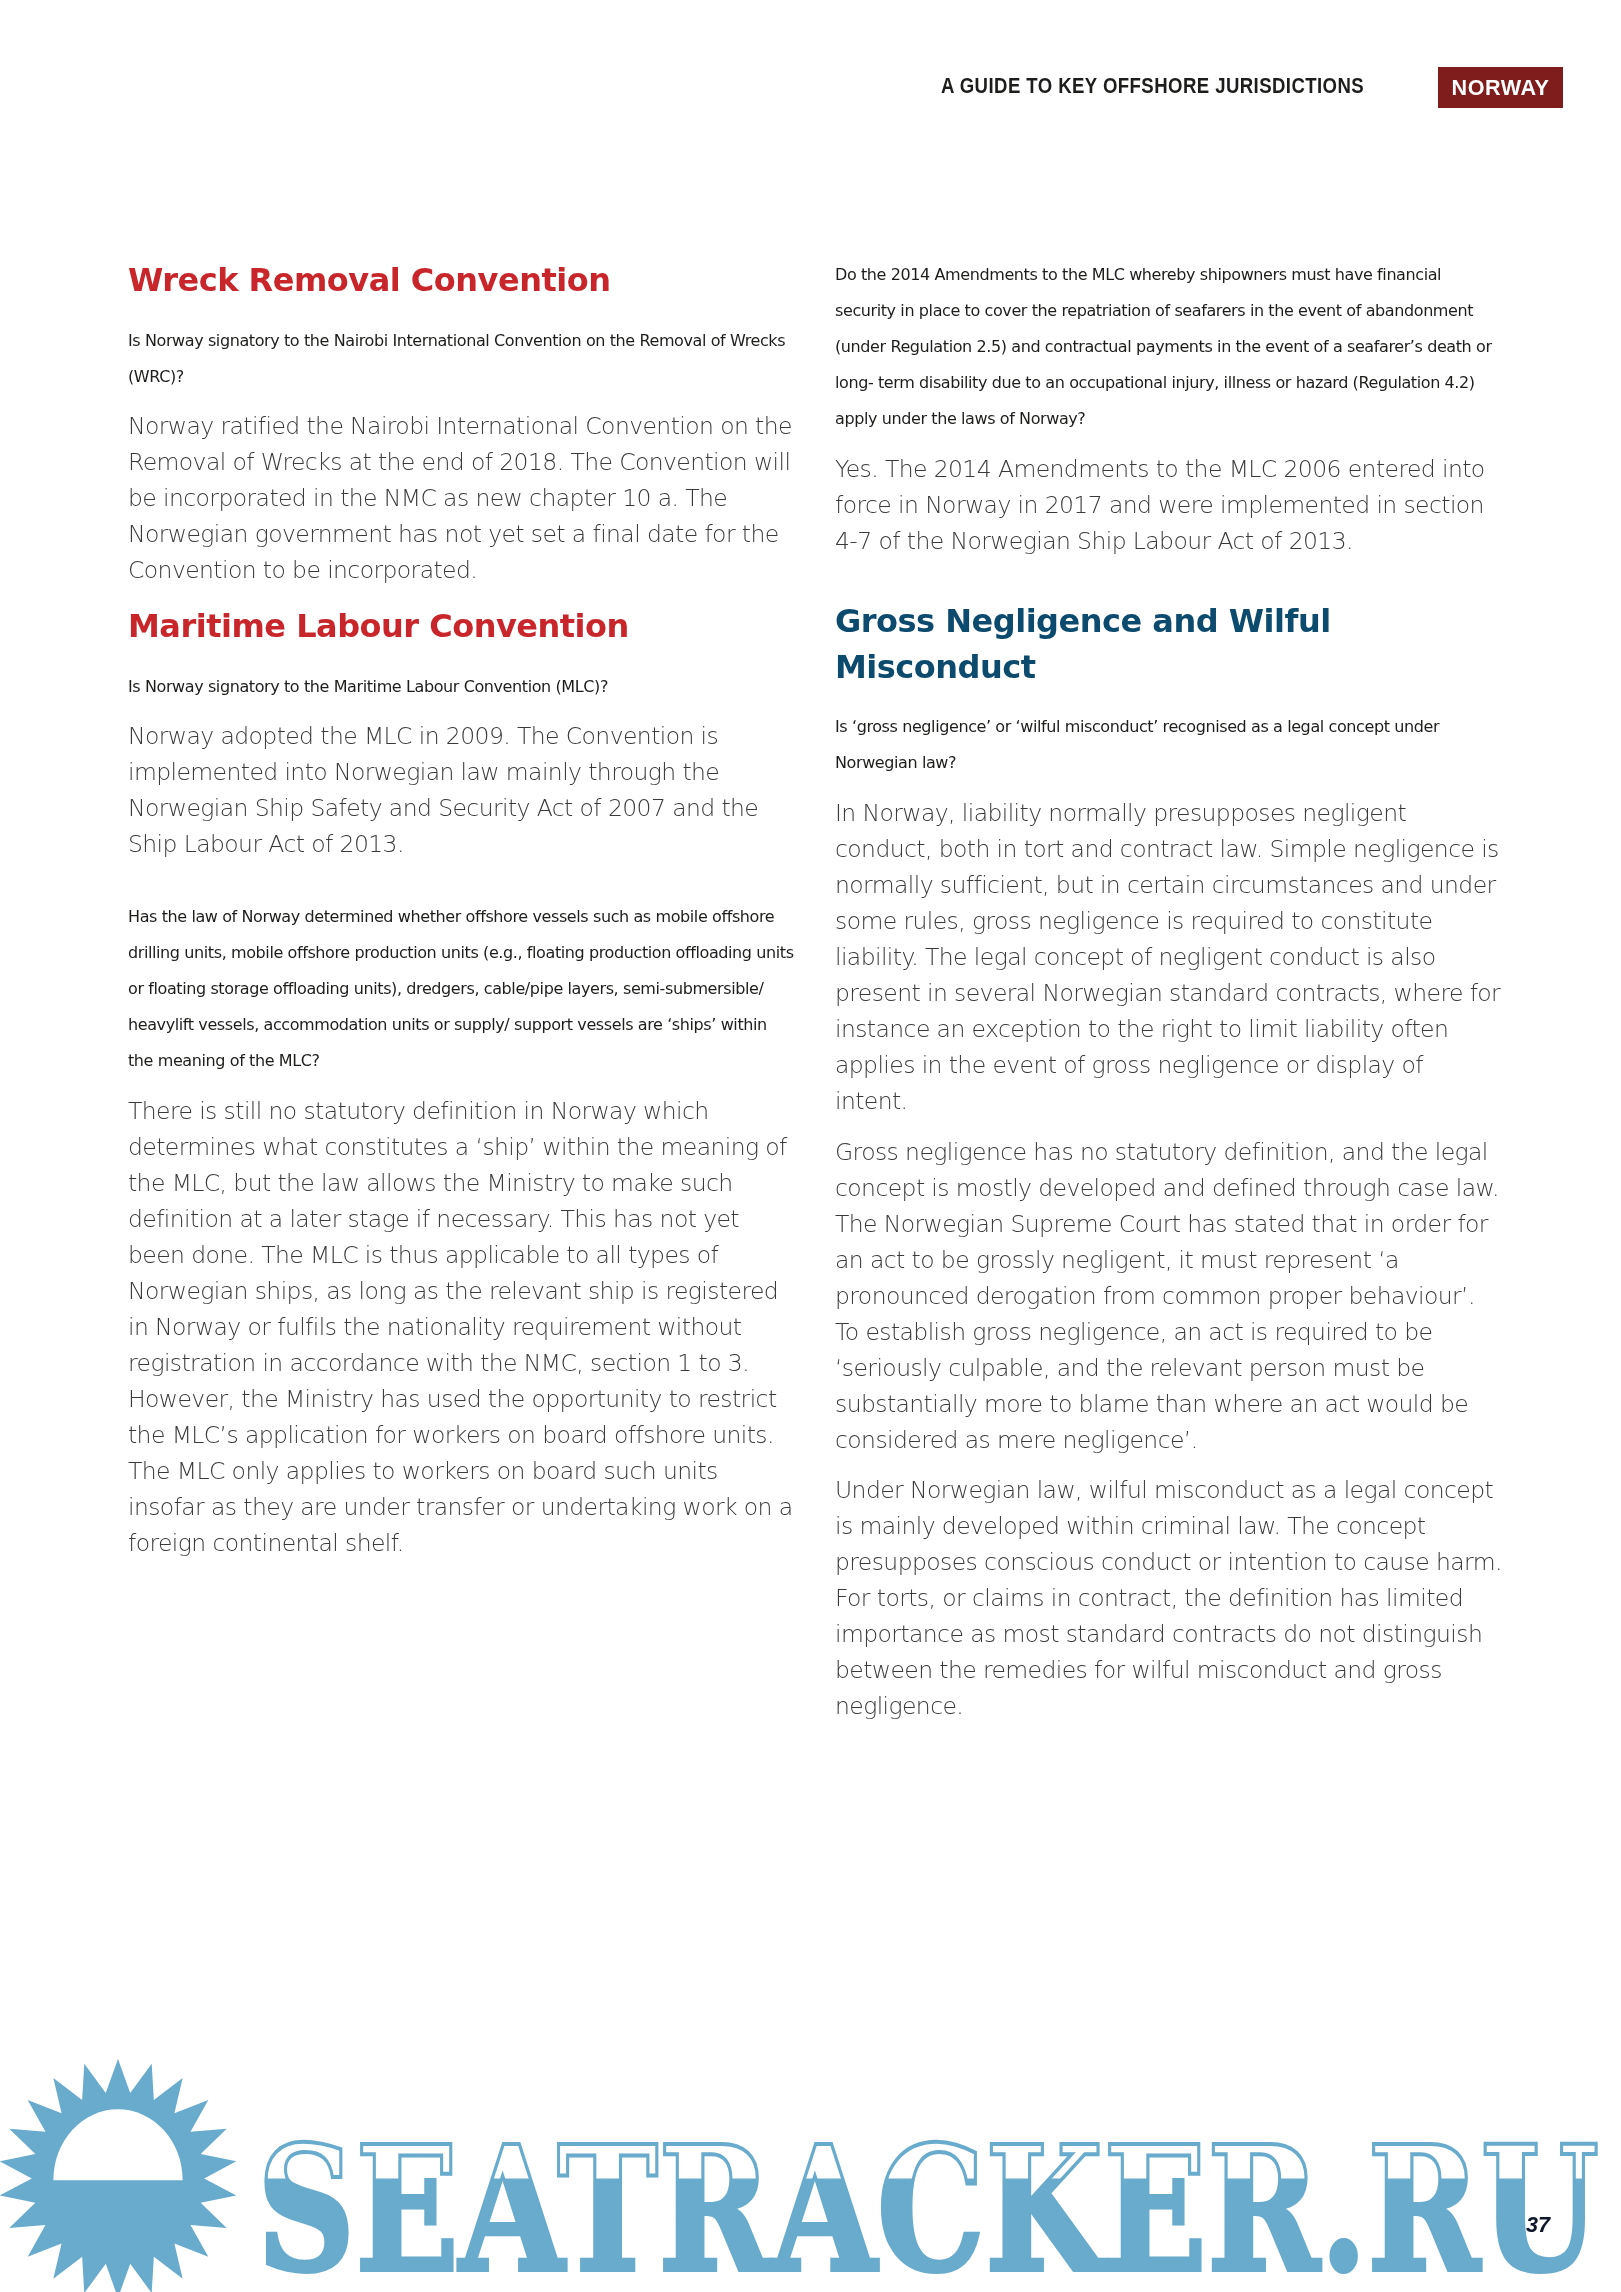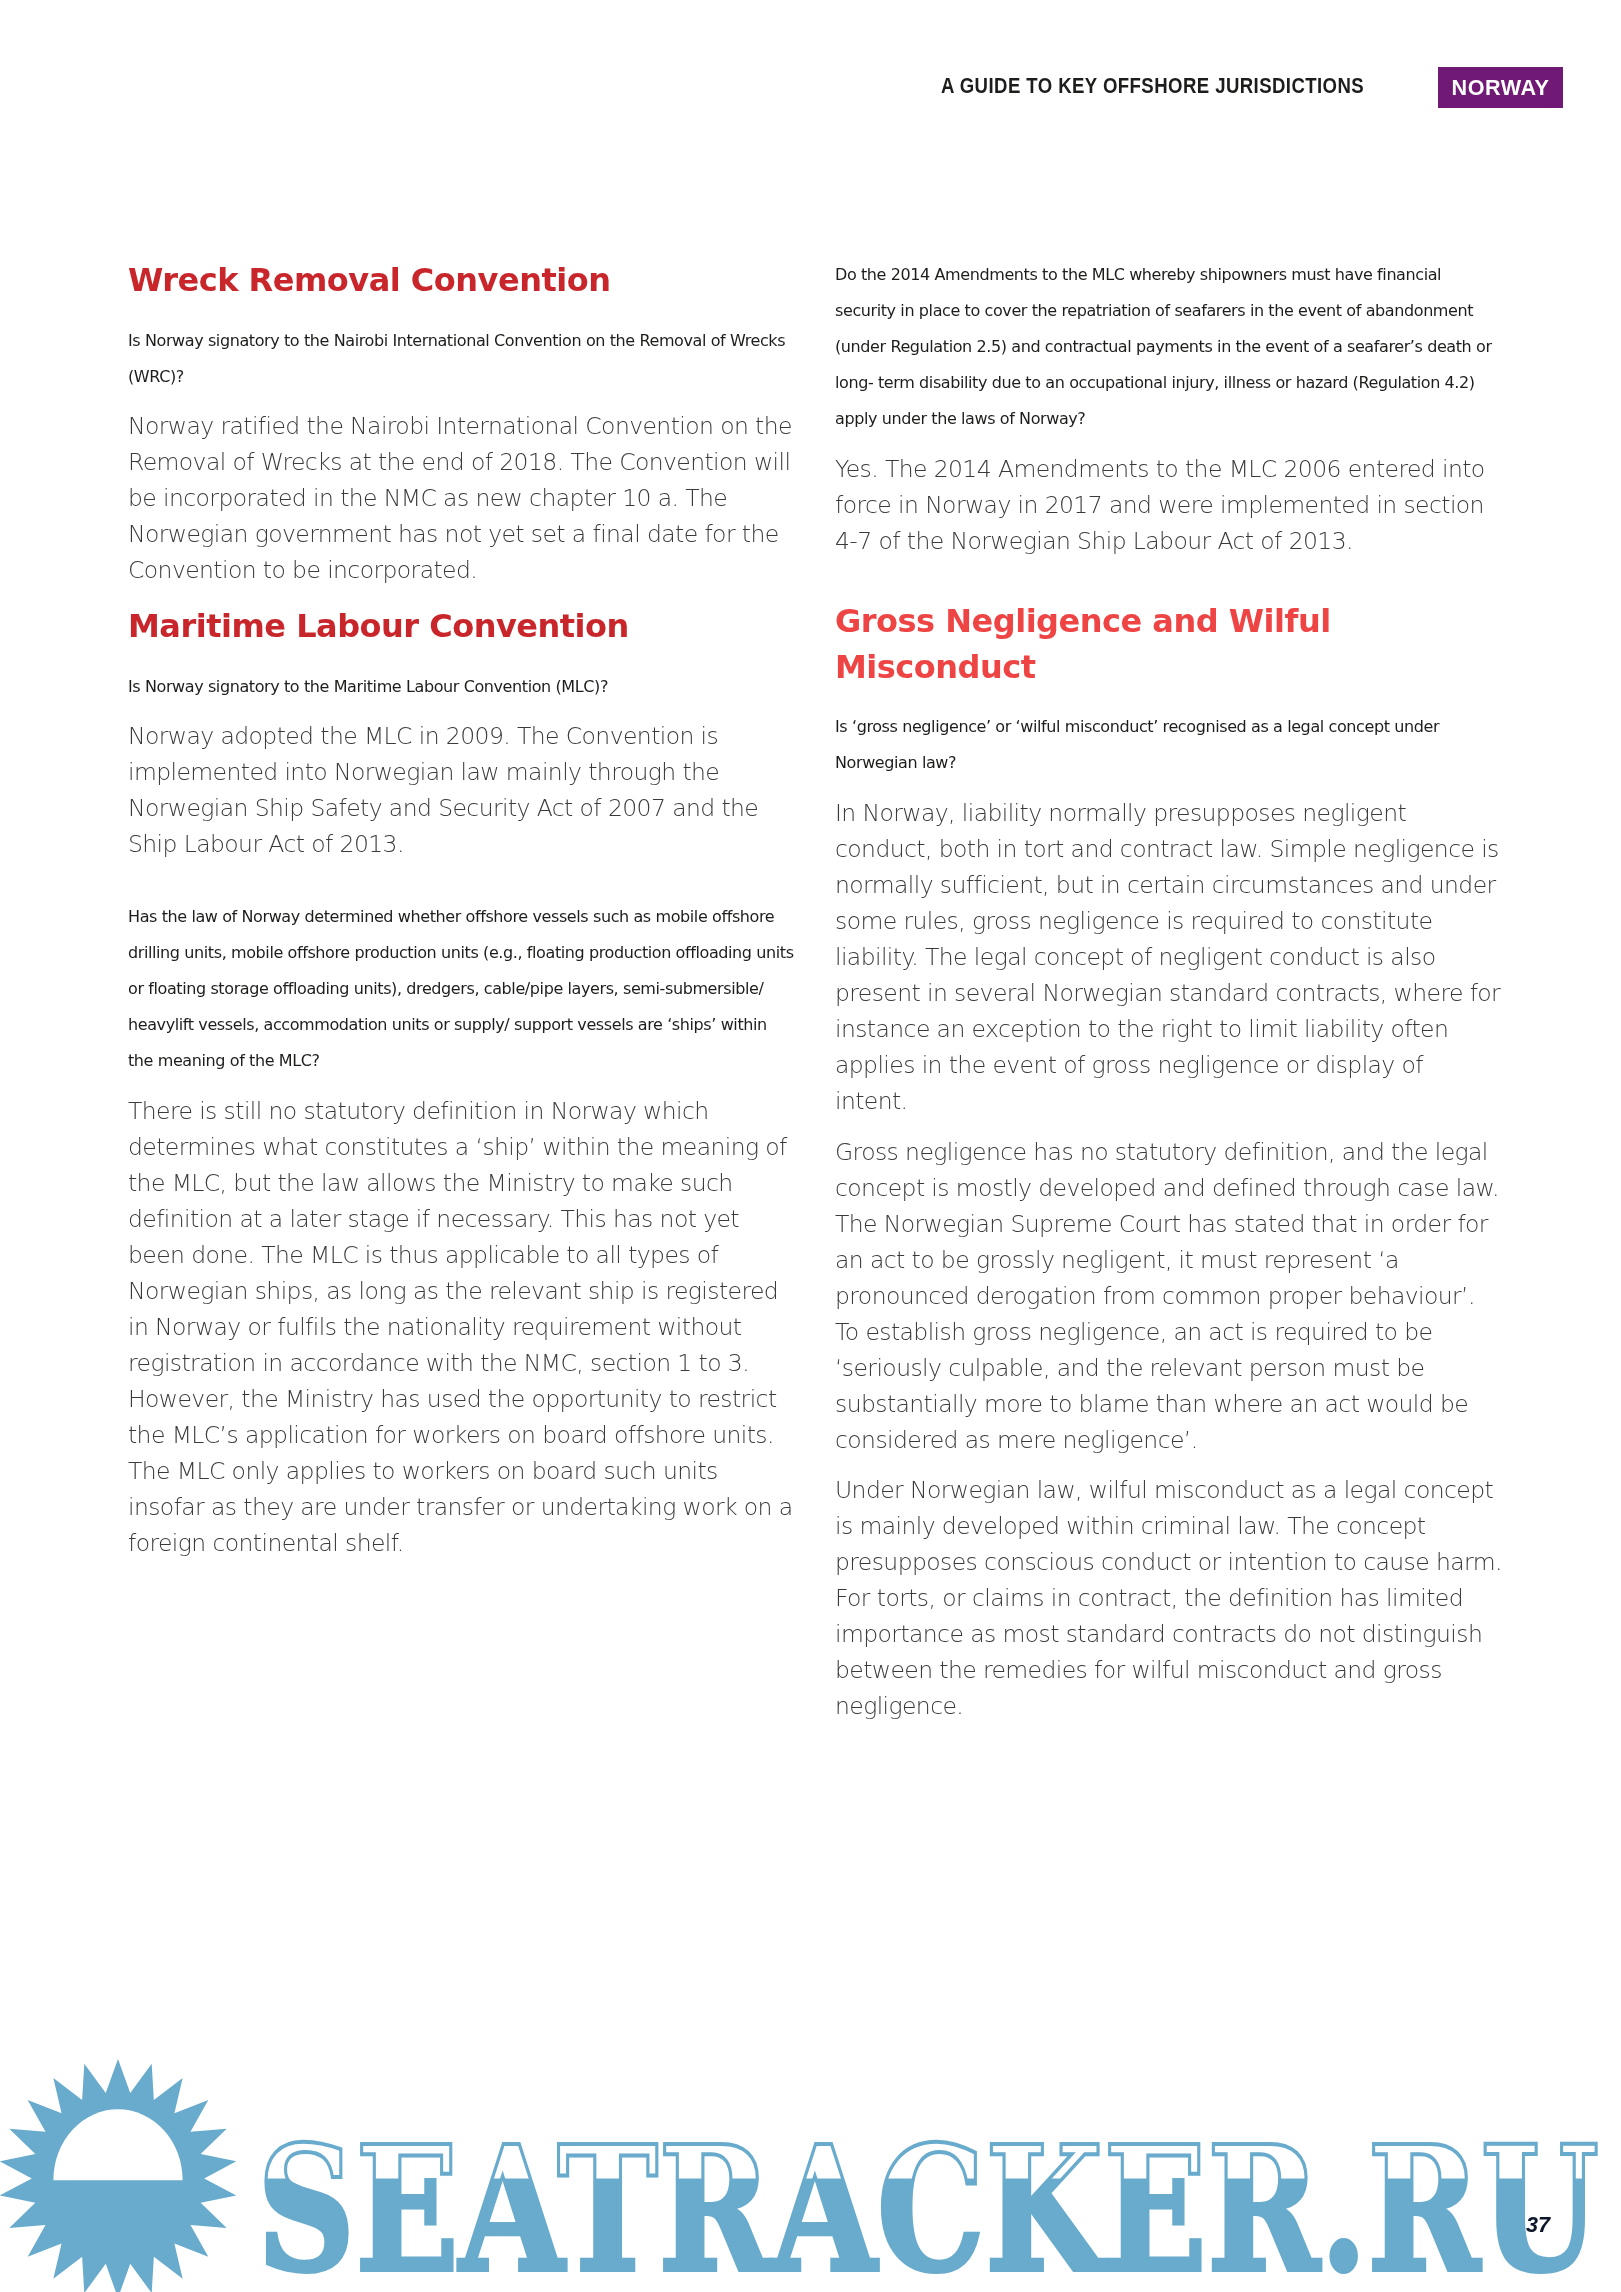--- a/index.html
+++ b/index.html
@@ -13,40 +13,40 @@
   .question { font-family: "DejaVu Sans", sans-serif; font-weight: normal; font-size: 16px; line-height: 36px; margin: 0 0 13.7px 0; color: #1d1d1b; letter-spacing: -0.4px; }
   .answer { font-family: "DejaVu Sans", sans-serif; font-weight: 200; font-size: 23.5px; line-height: 36px; margin: 0 0 14.7px 0; color: #3a3a3a; letter-spacing: -0.6px; }
   .gap-after-answer { }
   .watermark { position: absolute; left: 0; top: 2053px; width: 1472px; height: 239px; }
   .page-number { position: absolute; left: 1526px; top: 2212px; font-family: "Liberation Sans", sans-serif; font-weight: bold; font-size: 21.6px; color: #0f172a; font-style: italic; }
 </style>
 </head>
 <body>
 
 <div class="header-title">A GUIDE TO KEY OFFSHORE JURISDICTIONS</div>
-<div class="header-badge" style="background: #701a75;">NORWAY</div>
+<div class="header-badge" style="background: #7f1d1d;">NORWAY</div>
 
 <div class="col col-left">
   <h2 class="section-title" style="color: rgb(200, 38, 43);">Wreck Removal Convention</h2>
   <p class="question">Is Norway signatory to the Nairobi International Convention on the Removal of Wrecks (WRC)?</p>
   <p class="answer gap-after-answer">Norway ratified the Nairobi International Convention on the Removal of Wrecks at the end of 2018. The Convention will be incorporated in the NMC as new chapter 10 a. The Norwegian government has not yet set a final date for the Convention to be incorporated.</p>
 
   <h2 class="section-title" style="color: rgb(200, 38, 43);">Maritime Labour Convention</h2>
   <p class="question">Is Norway signatory to the Maritime Labour Convention (MLC)?</p>
   <p class="answer gap-after-answer" style="margin-bottom:37px">Norway adopted the MLC in 2009. The Convention is implemented into Norwegian law mainly through the Norwegian Ship Safety and Security Act of 2007 and the Ship Labour Act of 2013.</p>
 
   <p class="question">Has the law of Norway determined whether offshore vessels such as mobile offshore drilling units, mobile offshore production units (e.g., floating production offloading units or floating storage offloading units), dredgers, cable/pipe layers, semi-submersible/ heavylift vessels, accommodation units or supply/ support vessels are ‘ships’ within the meaning of the MLC?</p>
   <p class="answer">There is still no statutory definition in Norway which determines what constitutes a ‘ship’ within the meaning of the MLC, but the law allows the Ministry to make such definition at a later stage if necessary. This has not yet been done. The MLC is thus applicable to all types of Norwegian ships, as long as the relevant ship is registered in Norway or fulfils the nationality requirement without registration in accordance with the NMC, section 1 to 3. However, the Ministry has used the opportunity to restrict the MLC’s application for workers on board offshore units. The MLC only applies to workers on board such units insofar as they are under transfer or undertaking work on a foreign continental shelf.</p>
 </div>
 
 <div class="col col-right">
   <p class="question">Do the 2014 Amendments to the MLC whereby shipowners must have financial security in place to cover the repatriation of seafarers in the event of abandonment (under Regulation 2.5) and contractual payments in the event of a seafarer’s death or long- term disability due to an occupational injury, illness or hazard (Regulation 4.2) apply under the laws of Norway?</p>
   <p class="answer gap-after-answer" style="margin-bottom:37px">Yes. The 2014 Amendments to the MLC 2006 entered into force in Norway in 2017 and were implemented in section 4-7 of the Norwegian Ship Labour Act of 2013.</p>
 
-  <h2 class="section-title" style="color: #ef4444; margin-top: 39px;">Gross Negligence and Wilful Misconduct</h2>
+  <h2 class="section-title" style="color: #0c4a6e; margin-top: 39px;">Gross Negligence and Wilful Misconduct</h2>
   <p class="question">Is ‘gross negligence’ or ‘wilful misconduct’ recognised as a legal concept under Norwegian law?</p>
   <p class="answer">In Norway, liability normally presupposes negligent conduct, both in tort and contract law. Simple negligence is normally sufficient, but in certain circumstances and under some rules, gross negligence is required to constitute liability. The legal concept of negligent conduct is also present in several Norwegian standard contracts, where for instance an exception to the right to limit liability often applies in the event of gross negligence or display of intent.</p>
   <p class="answer">Gross negligence has no statutory definition, and the legal concept is mostly developed and defined through case law. The Norwegian Supreme Court has stated that in order for an act to be grossly negligent, it must represent ‘a pronounced derogation from common proper behaviour’. To establish gross negligence, an act is required to be ‘seriously culpable, and the relevant person must be substantially more to blame than where an act would be considered as mere negligence’.</p>
   <p class="answer">Under Norwegian law, wilful misconduct as a legal concept is mainly developed within criminal law. The concept presupposes conscious conduct or intention to cause harm. For torts, or claims in contract, the definition has limited importance as most standard contracts do not distinguish between the remedies for wilful misconduct and gross negligence.</p>
 </div>
 
 <div class="watermark">
   <svg width="1621" height="239" viewBox="0 0 1654 244" xmlns="http://www.w3.org/2000/svg">
     <defs>
       <clipPath id="lowerHalf">

